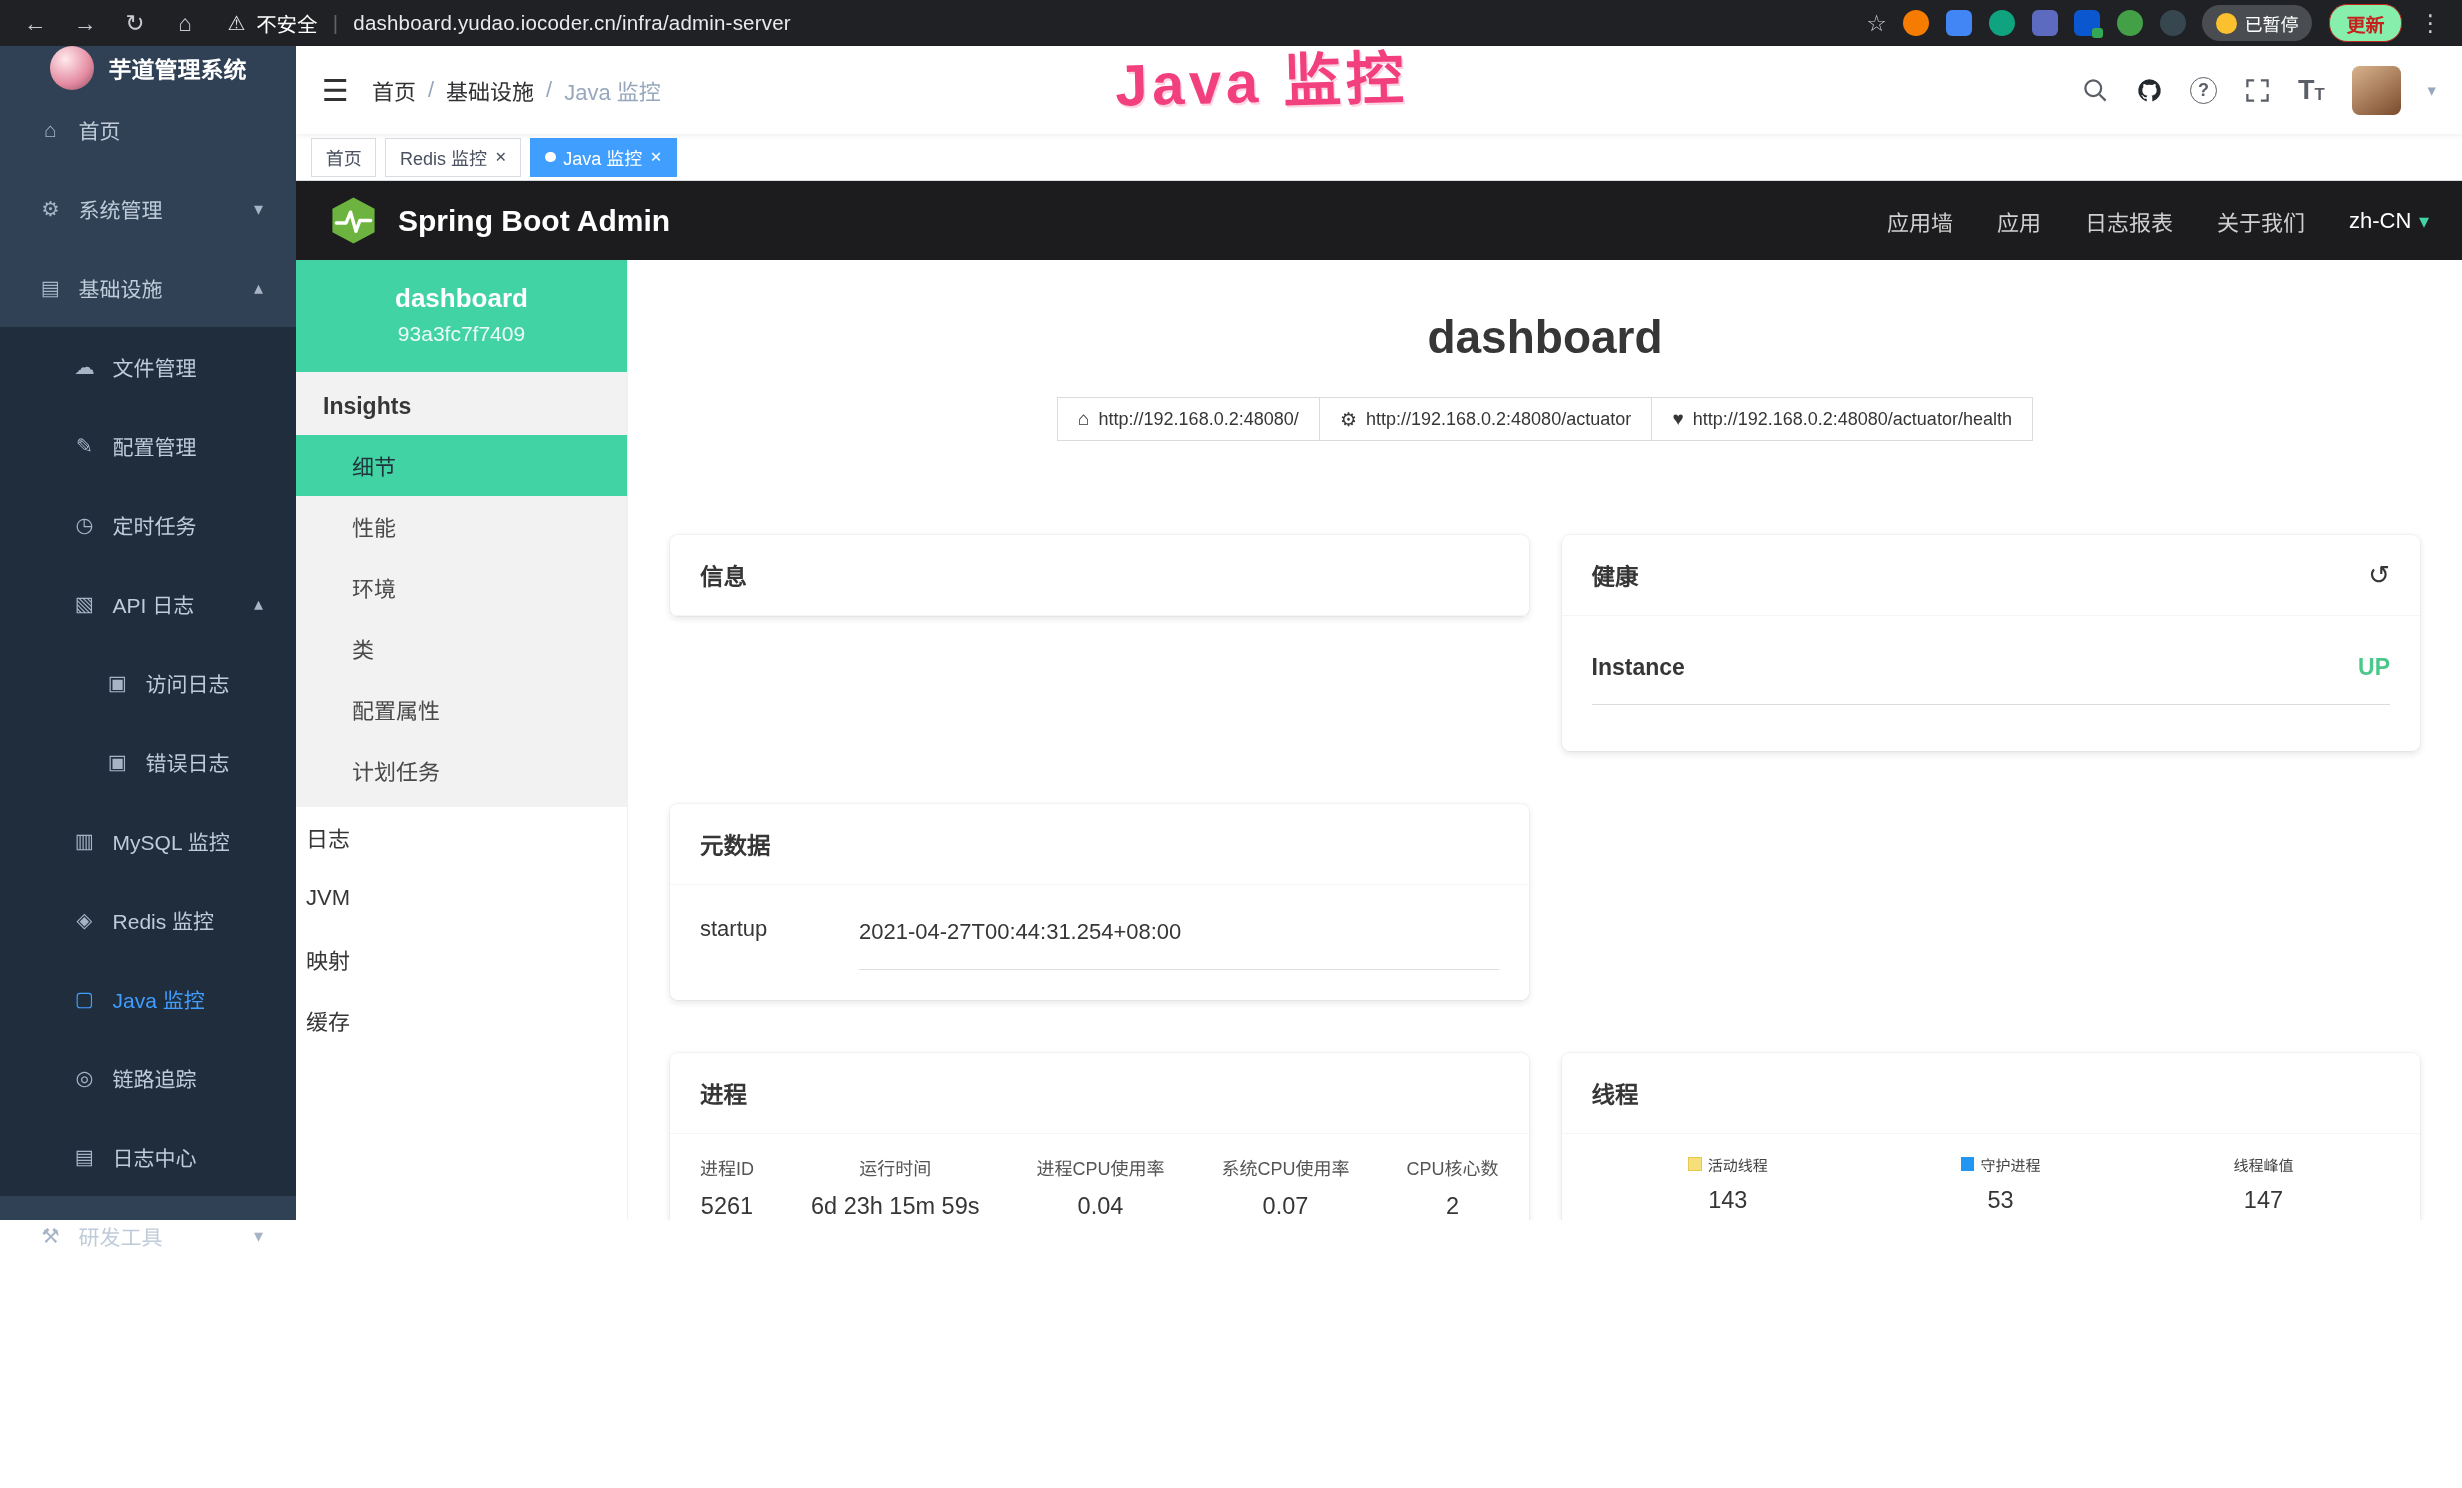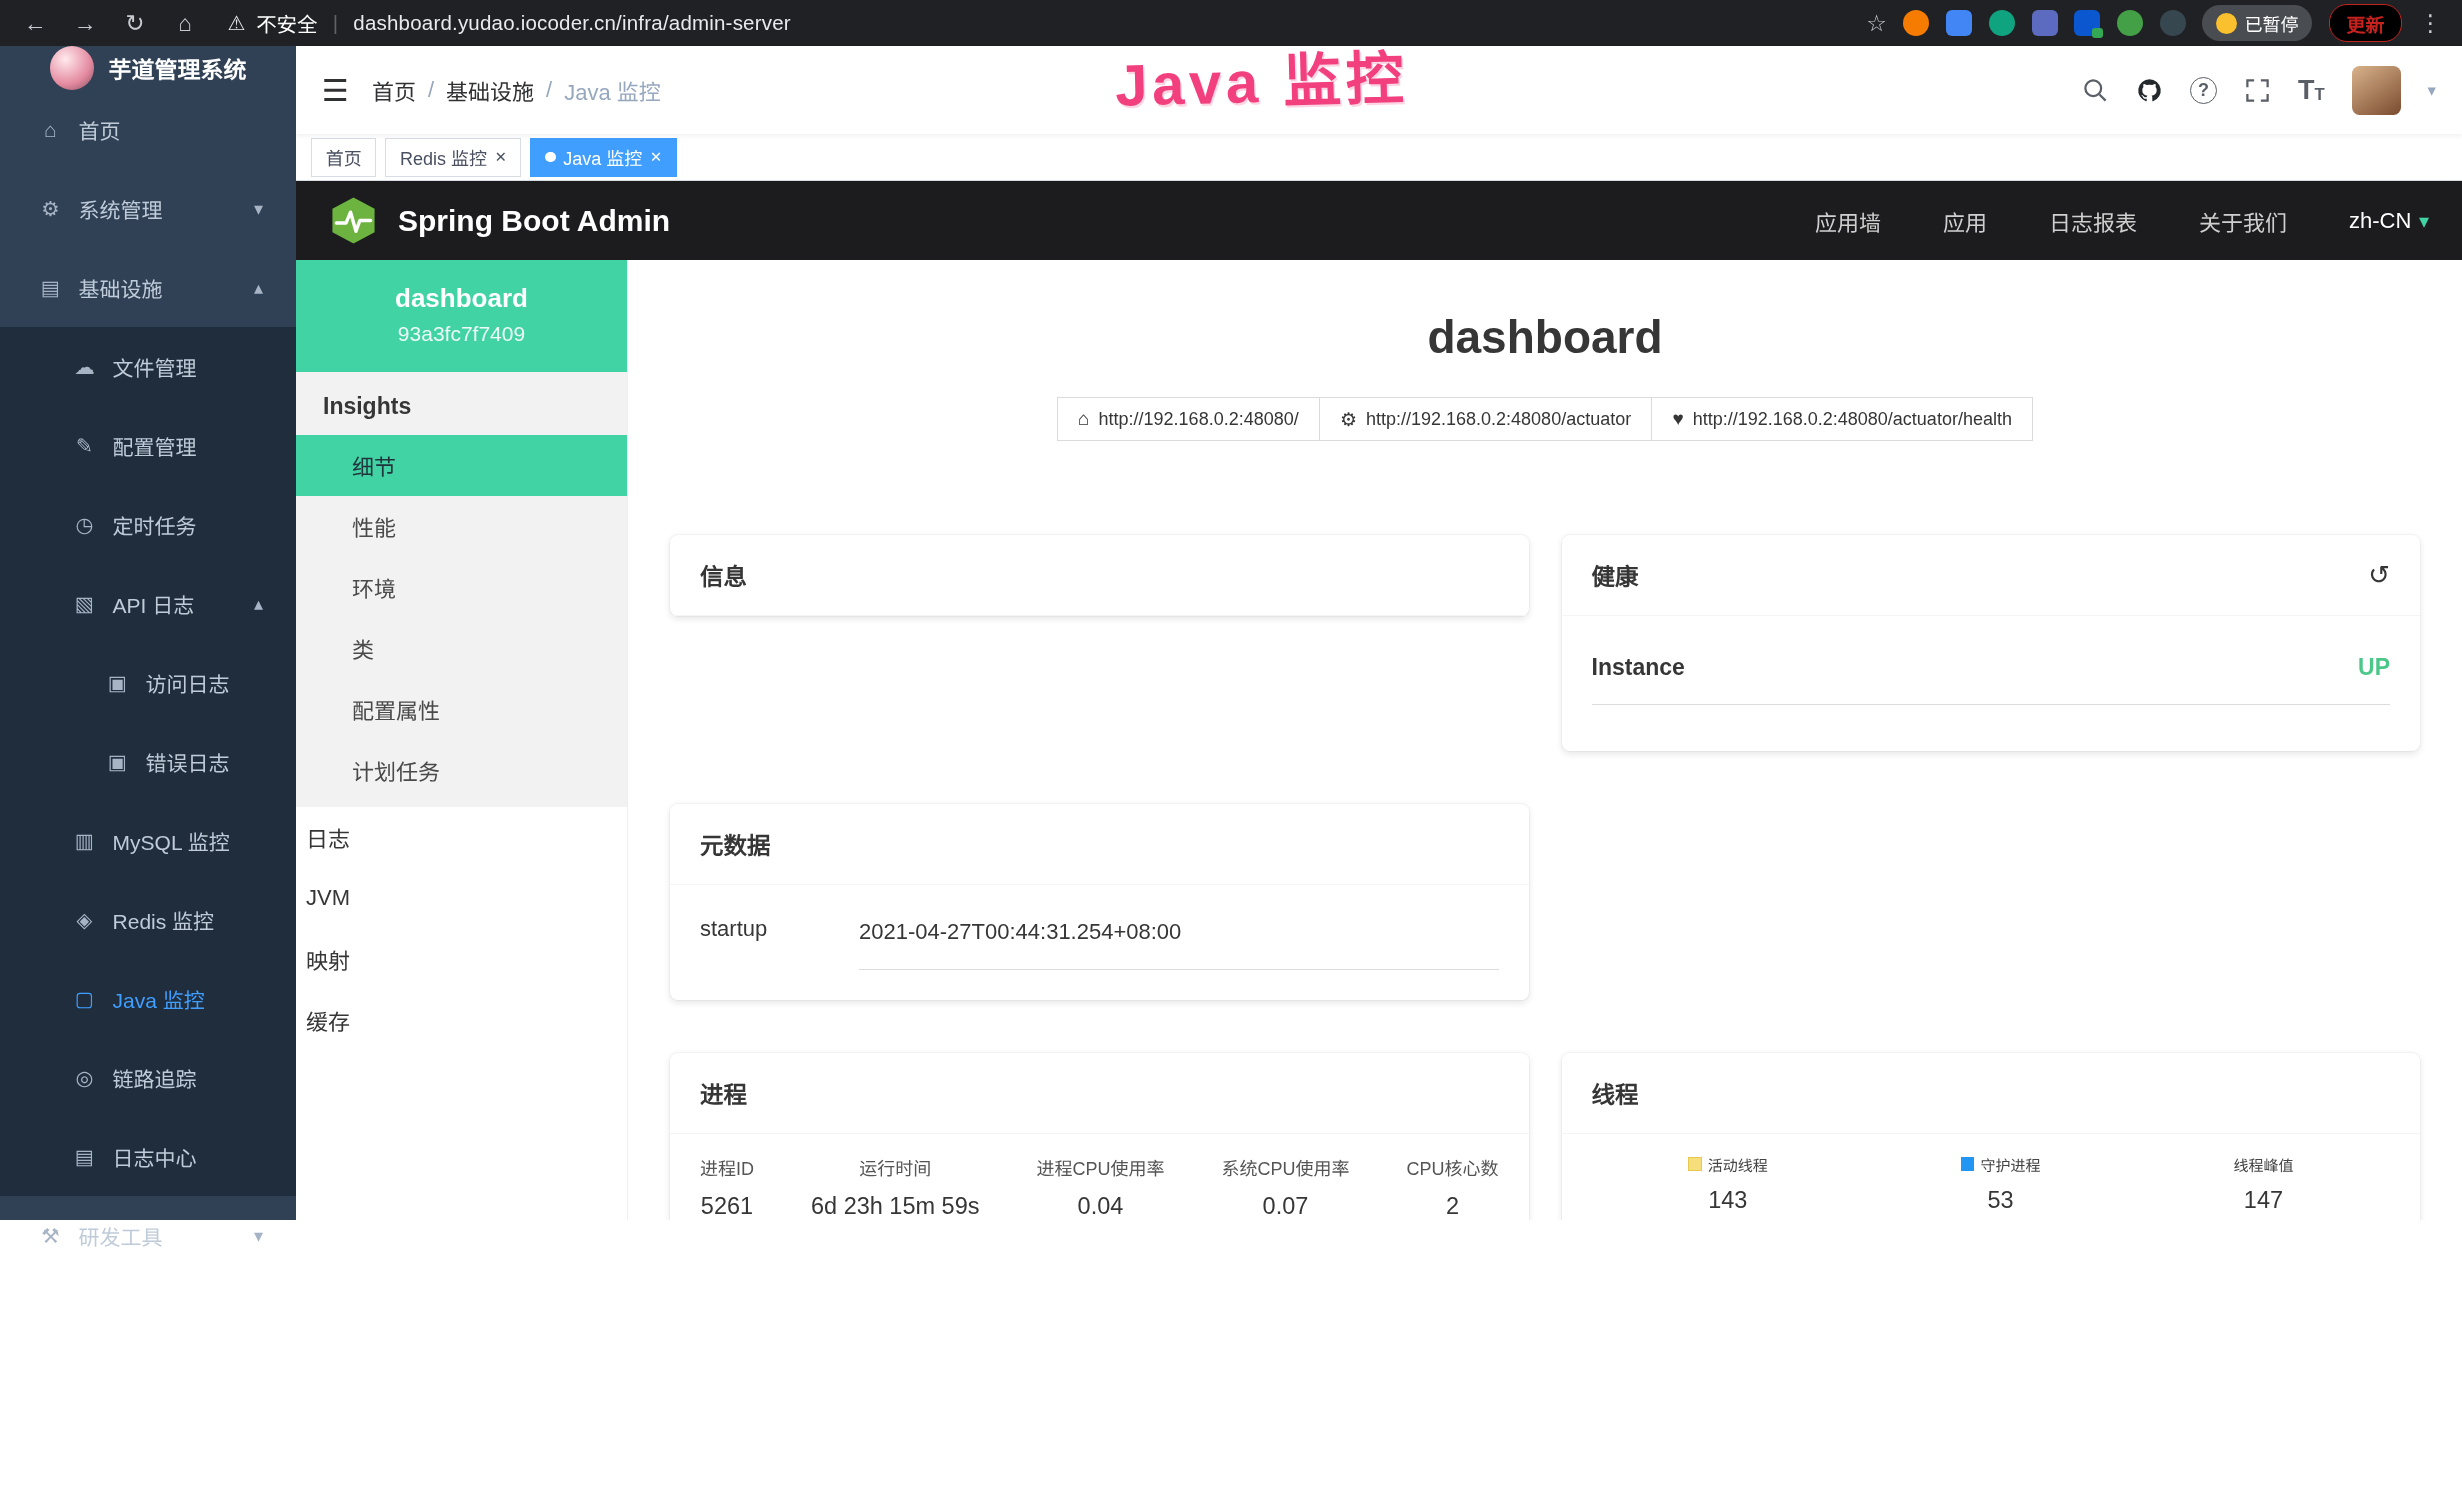--- a/index.html
+++ b/index.html
@@ -16,21 +16,21 @@
   .url-text { color:#e8eaed; letter-spacing:0.2px; white-space:nowrap; }
   .bar-right { display:flex; align-items:center; gap:16.7px; margin-left:auto; }
   .star { font-size:23px; color:#c7cbd1; }
   .ext { width:26px; height:26px; border-radius:50%; display:inline-block; }
   .e1{background:#f57c00;} .e2{background:#4285f4; border-radius:6px;} .e3{background:#10a37f;}
   .e4{background:#5c6bc0; border-radius:6px;} .e5{background:#0b57d0; border-radius:6px; position:relative;}
   .e5::after{content:""; position:absolute; right:-2.3px; bottom:-2.3px; width:10.6px; height:10.6px; border-radius:3px; background:#34a853;}
   .e6{background:#43a047;} .e7{background:#37474f;}
   .pill-paused { display:flex; align-items:center; gap:7.6px; background:#494c50; border-radius:18px; padding:4.6px 13.7px; font-size:18px; color:#fff; }
   .pill-paused .smiley { width:21px; height:21px; border-radius:50%; background:#fbc02d; display:inline-block; }
-  .pill-update { background:#000000; color:#c5221f; border:1.5px solid #c5221f; border-radius:18px; padding:4.6px 16.7px; font-size:19px; font-weight:600; }
+  .pill-update { background:#86efac; color:#c5221f; border:1.5px solid #c5221f; border-radius:18px; padding:4.6px 16.7px; font-size:19px; font-weight:600; }
   .more-ic { font-size:23px; color:#c7cbd1; }
 
   
   .app { display:flex; height:1174px; }
 
   
   .sidebar { width:296px; background:#304156; color:#bfcbd9; flex-shrink:0; display:flex; flex-direction:column; }
   .logo-row { height:99px; display:flex; align-items:center; justify-content:center; gap:15px; }
   .logo-avatar { width:44px; height:44px; border-radius:50%; background:radial-gradient(circle at 35% 30%, #ffe9ec, #e48aa0 60%, #7e4a5a); }
   .logo-title { color:#fff; font-size:23px; font-weight:700; }
@@ -68,21 +68,21 @@
   .tabbar { height:47px; background:#fff; border-bottom:0.8px solid #d8dce5; box-shadow:0 0.8px 2.3px rgba(0,0,0,.08); display:flex; align-items:center; padding-left:15px; gap:9px; position:relative; z-index:4; }
   .tab { height:39px; display:flex; align-items:center; gap:7.6px; padding:0 13.7px; border:0.8px solid #d8dce5; background:#fff; color:#495060; font-size:18px; cursor:pointer; }
   .tab .tclose { font-size:14.4px; }
   .tab.active { background:#409eff; border-color:#409eff; color:#fff; }
   .tab.active::before { content:""; width:10.6px; height:10.6px; border-radius:50%; background:#fff; display:inline-block; }
 
   
   .sba-nav { height:79px; background:#1c1c1e; display:flex; align-items:center; padding:0 33px; }
   .sba-logo { width:49px; height:53px; }
   .sba-brand { color:#fff; font-size:30px; font-weight:700; margin-left:20px; }
-  .sba-links { margin-left:auto; display:flex; align-items:center; gap:62px; font-size:22px; color:#cfcfcf; }
+  .sba-links { margin-left:auto; display:flex; align-items:center; gap:44px; font-size:22px; color:#cfcfcf; }
   .sba-link { cursor:pointer; white-space:nowrap; }
   .sba-locale { color:#fff; display:flex; align-items:center; gap:7.6px; }
   .locale-caret { color:#42d3a5; font-size:20px; }
 
   
   .sba-body { flex:1; display:flex; min-height:0; }
   .sba-sidebar { width:332px; flex-shrink:0; background:#fff; border-right:0.8px solid #f0f0f0; }
   .inst-head { background:#42d3a5; color:#fff; text-align:center; padding:23px 7.6px 26px; }
   .inst-name { font-size:26px; font-weight:700; }
   .inst-id { font-size:21px; margin-top:7.6px; color:rgba(255,255,255,.9); }

